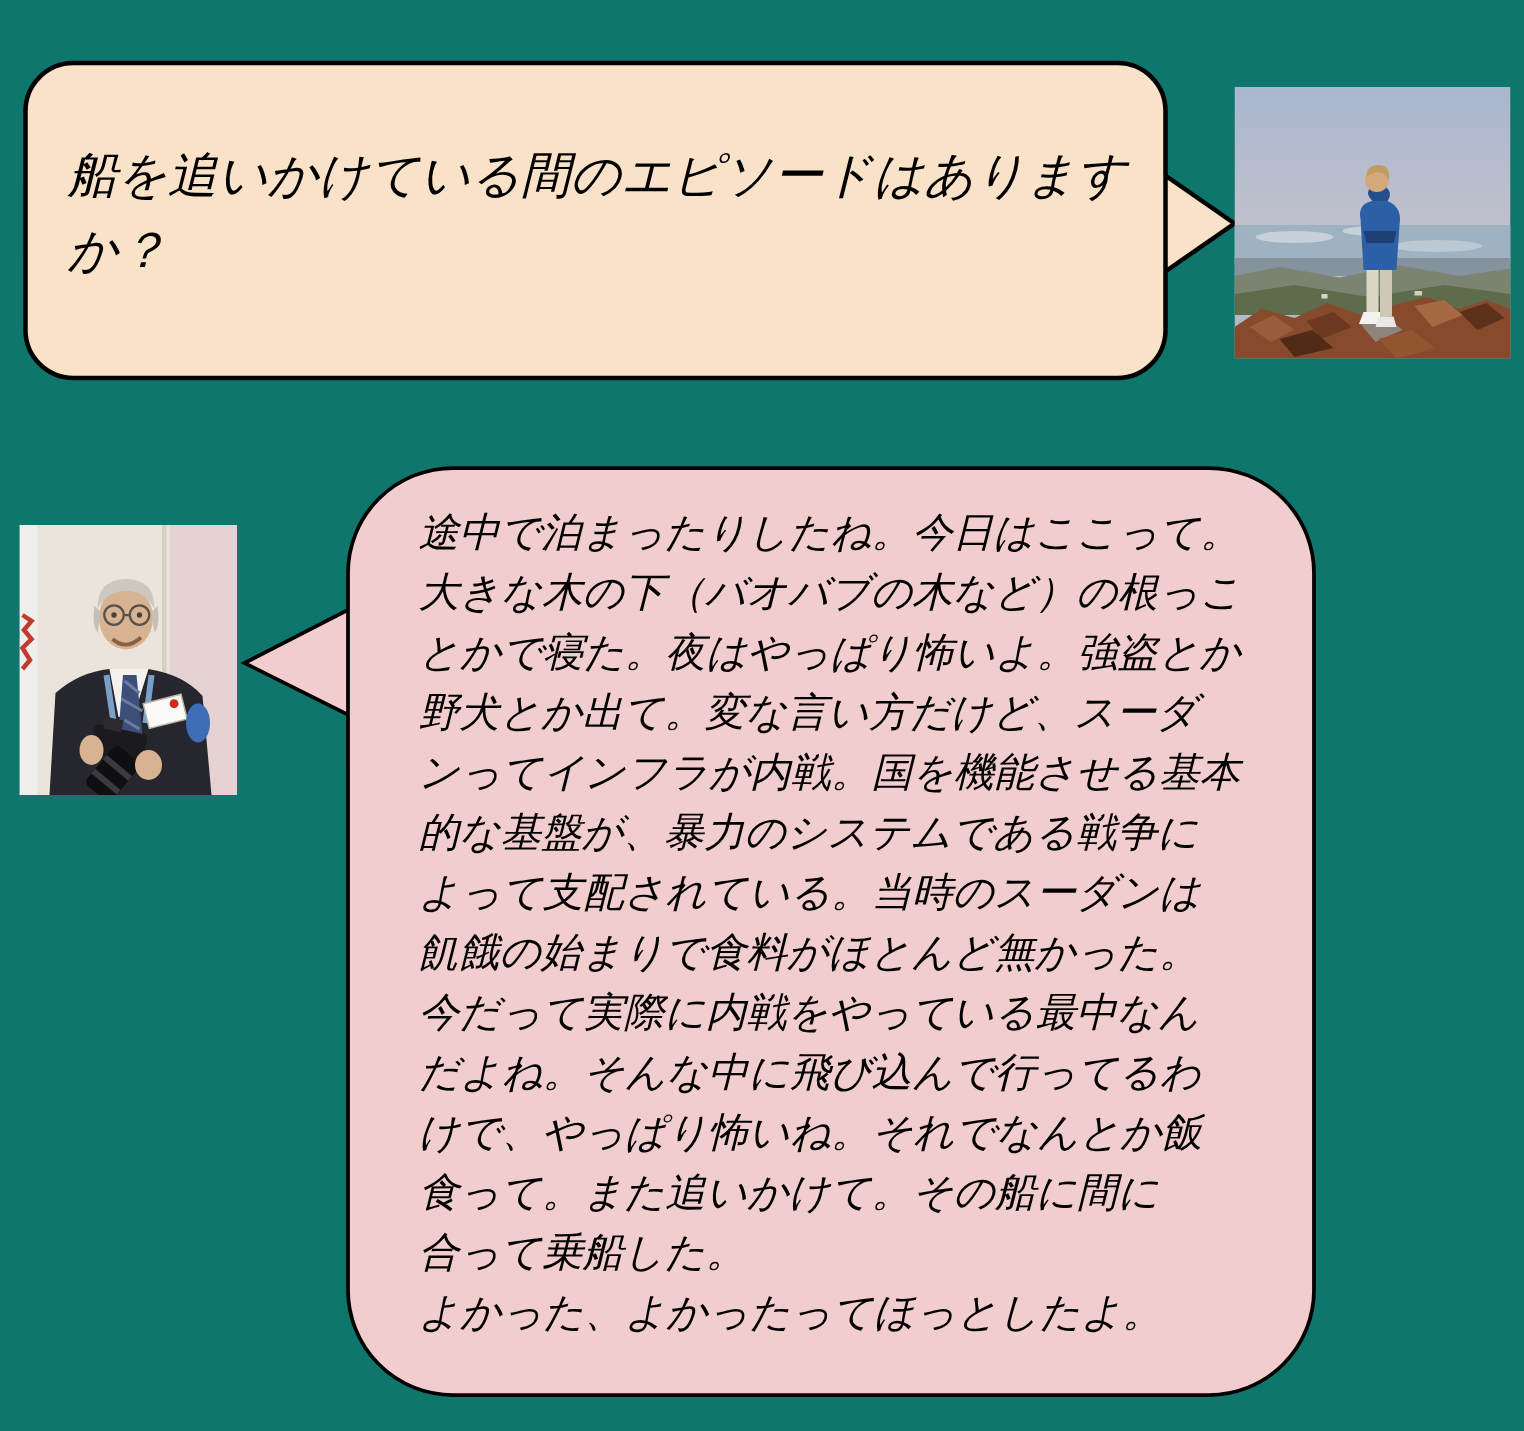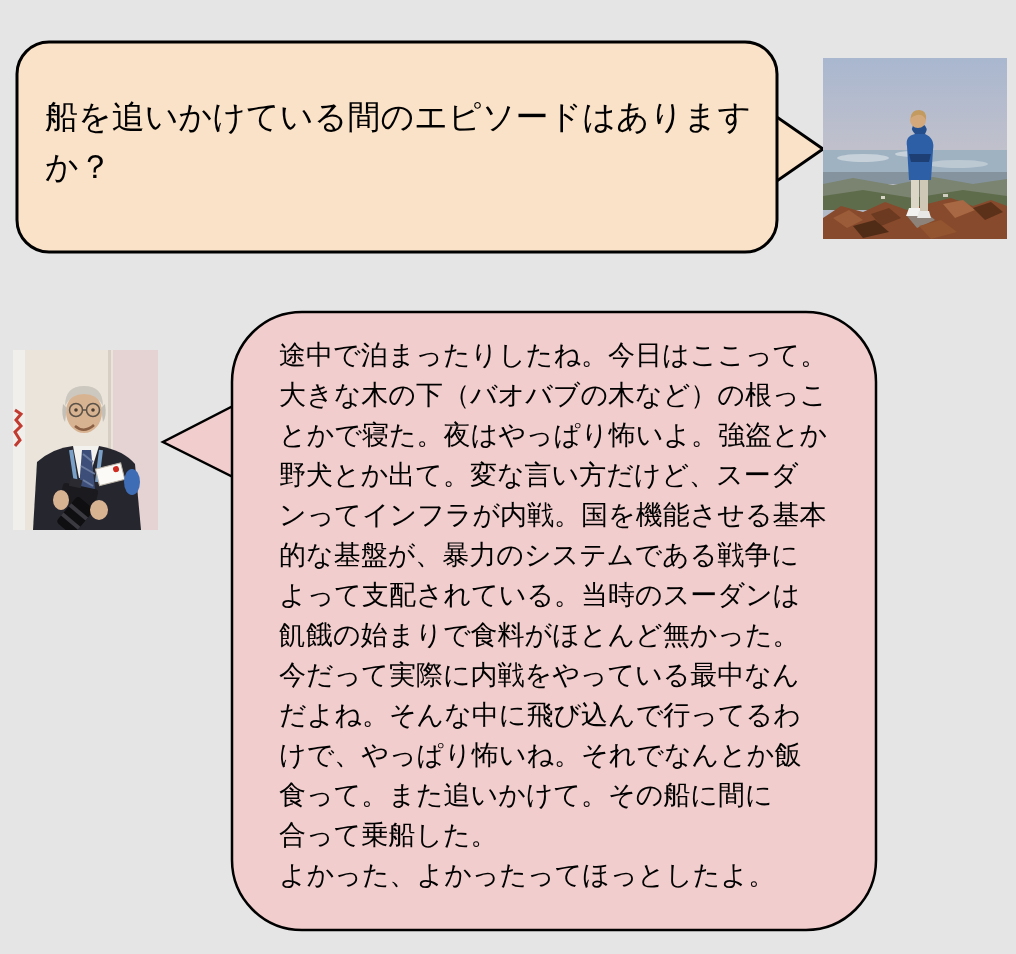--- a/index.html
+++ b/index.html
@@ -1,20 +1,21 @@
 <!DOCTYPE html>
 <html><head>
 <meta charset="utf-8">
 <style>
   html,body{margin:0;padding:0;background:#ffffff;}
   #stage{
     position:relative;width:1016px;height:954px;overflow:hidden;
-    background:#e5e5e5;
+    background:#0f766e;
     font-family:"Liberation Sans","DejaVu Sans",sans-serif;
     color:#000;
+    font-style:italic;
   }
   .bubble-svg{position:absolute;overflow:visible;}
   .bubble-stroke{stroke:#000;}
   .bubble-text{
     position:absolute;
     white-space:pre-line;
     color:#000;
     letter-spacing:0;
   }
   #question-text{

